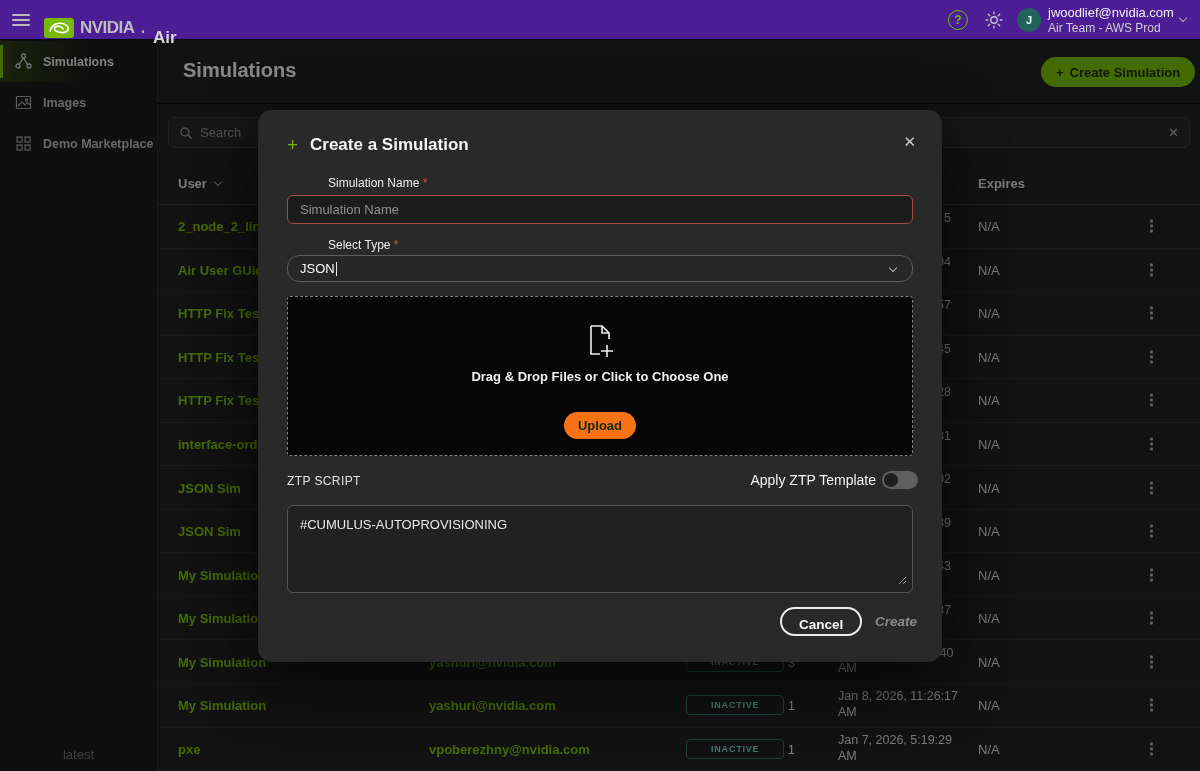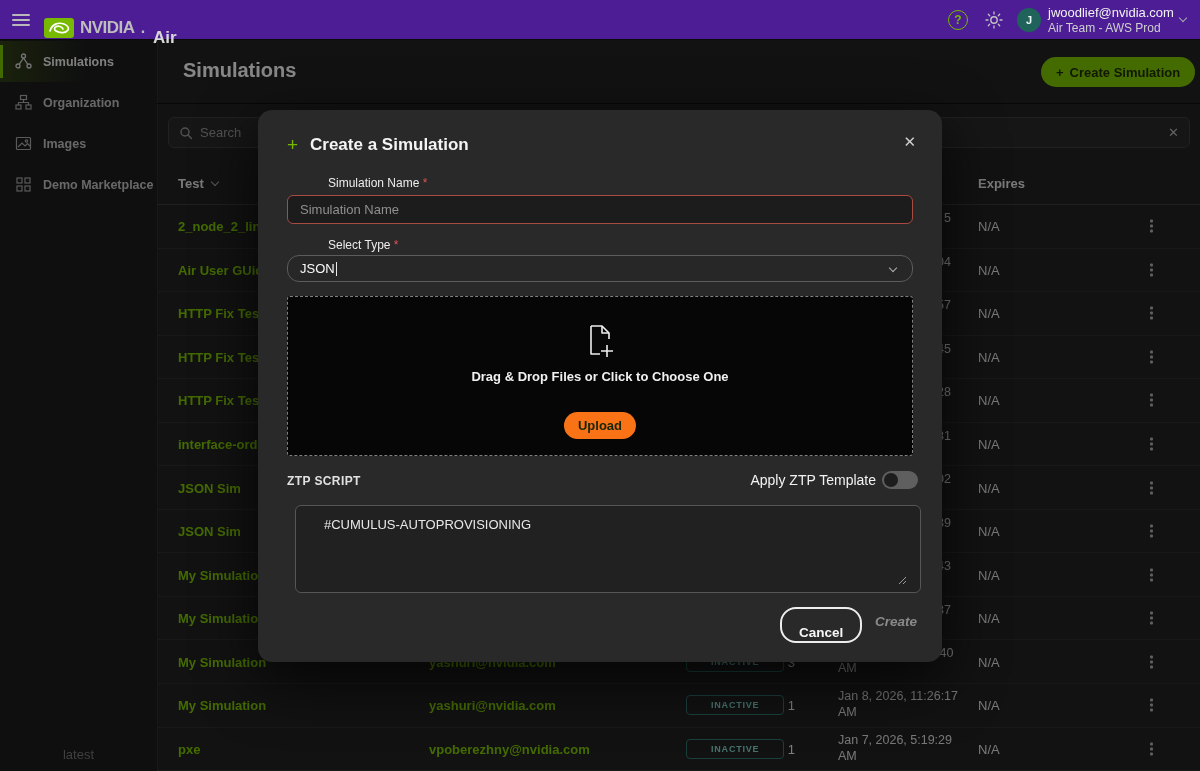--- a/index.html
+++ b/index.html
@@ -91,30 +91,30 @@
   .type-select .val { font-size:13px; color:#fafafa; }
   .caret { display:inline-block; width:1px; height:14px; background:#e8e8e8; margin-left:1px; }
   .type-select .chev { position:absolute; right:16px; border-color:#b0b0b0; margin-top:-2px; }
   .dropzone { position:absolute; left:29px; top:186px; width:626px; height:160px; background:#060606;
     border:1.5px dashed #7f7f7f; border-radius:3px; cursor:pointer; }
   .dz-icon { position:absolute; left:50%; top:27px; transform:translateX(-50%); }
   .dz-text { position:absolute; left:0; right:0; top:72px; text-align:center; font-size:13px; font-weight:bold; color:#f0f0f0; }
   .upload-btn { position:absolute; left:50%; top:115px; transform:translateX(-50%); height:27px; padding:0 14px;
     background:#f97316; border:none; border-radius:14px; font-family:inherit; font-size:13px; font-weight:bold;
     color:#15250a; cursor:pointer; }
-  .ztp-label { position:absolute; left:29px; top:364px; font-size:12px; color:#e0e0e0; letter-spacing:0.4px;font-weight:bold; }
+  .ztp-label { position:absolute; left:29px; top:364px; font-size:12px; color:#e0e0e0; letter-spacing:0.4px; }
   .ztp-toggle-label { position:absolute; right:66px; top:362px; font-size:14px; color:#f2f2f2; }
   .toggle { position:absolute; right:24px; top:361px; width:36px; height:18px; background:#5f5f5f;
     border-radius:9px; cursor:pointer; }
   .toggle .knob { position:absolute; left:2px; top:2px; width:14px; height:14px; background:#1d1d1d; border-radius:50%; }
-  .ztp-textarea { position:absolute; left:37px; top:395px; width:626px; height:88px; background:#212121;
+  .ztp-textarea { position:absolute; left:29px; top:395px; width:626px; height:88px; background:#212121;
     border:1px solid #565656; border-radius:6px; color:#e8e8e8; font-family:inherit; font-size:13px;
-    padding:11px 28px; resize:none; outline:none; }
+    padding:11px 12px; resize:none; outline:none; }
   .resize-handle { position:absolute; left:640px; top:466px; }
-  .cancel-btn { position:absolute; left:522px; top:497px; height:29px; padding:16px 17px; background:transparent;
+  .cancel-btn { position:absolute; left:522px; top:497px; height:29px; padding:8px 17px; background:transparent;
     border:2px solid #ededed; border-radius:16px; font-family:inherit; font-size:13.5px; font-weight:bold;
     color:#f5f5f5; cursor:pointer; }
   .create-btn { position:absolute; left:604px; top:497px; height:29px; padding:0 13px; background:transparent;
     border:none; font-family:inherit; font-size:13.5px; font-weight:bold; color:#8a8a8a; cursor:default;font-style:italic; }
   svg { display:block; }
 </style>
 </head>
 <body>
 
 <div class="app">
@@ -165,31 +165,20 @@
             <circle cx="14" cy="13" r="2"></circle>
           <line x1="8.5" y1="5" x2="4.2" y2="11.4"></line>
             <line x1="8.5" y1="5" x2="12.8" y2="11.4"></line>
         </g>
       </svg>
       <span class="lbl">Simulations</span>
     </div>
     <div class="side-item">
       <svg width="17" height="17" viewBox="0 0 17 17">
         <g fill="none" stroke="#9c9c9c" stroke-width="1.2">
-          <rect x="5.5" y="1.5" width="6" height="4"></rect>
-            <rect x="1" y="11" width="5" height="4"></rect>
-            <rect x="11" y="11" width="5" height="4"></rect>
-          <path d="M8.5 5.5 v3 M3.5 11 v-2.5 h10 v2.5"></path>
-        </g>
-      </svg>
-      <span class="lbl">Organization</span>
-    </div>
-    <div class="side-item">
-      <svg width="17" height="17" viewBox="0 0 17 17">
-        <g fill="none" stroke="#9c9c9c" stroke-width="1.2">
           <rect x="1.5" y="2.5" width="14" height="12" rx="1"></rect>
           <path d="M3 12 l4-4 3 3 2.5-2.5 3 3"></path>
             <circle cx="11.5" cy="6" r="1.2"></circle>
         </g>
       </svg>
       <span class="lbl">Images</span>
     </div>
     <div class="side-item">
       <svg width="17" height="17" viewBox="0 0 17 17">
         <g fill="none" stroke="#9c9c9c" stroke-width="1.2">
@@ -216,21 +205,21 @@
     <svg width="14" height="14" viewBox="0 0 14 14">
       <circle cx="6" cy="6" r="4" fill="none" stroke="#8d8d8d" stroke-width="1.4"></circle>
       <line x1="9" y1="9" x2="12.5" y2="12.5" stroke="#8d8d8d" stroke-width="1.4" stroke-linecap="round"></line>
     </svg>
     <input type="text" placeholder="Search" style="">
     <span class="search-clear">✕</span>
   </div>
 
   <div class="thead">
     <div class="th th-name">
-      <span>Test</span>
+      <span>User</span>
       <span class="chev"></span>
     </div>
     <div class="th th-expires">Expires</div>
     <div class="th th-actions">Actions</div>
   </div>
 
   <div class="tbody">
       <div class="trow">
         <a class="c-name">2_node_2_link</a>
         <span class="c-tail">5</span>

